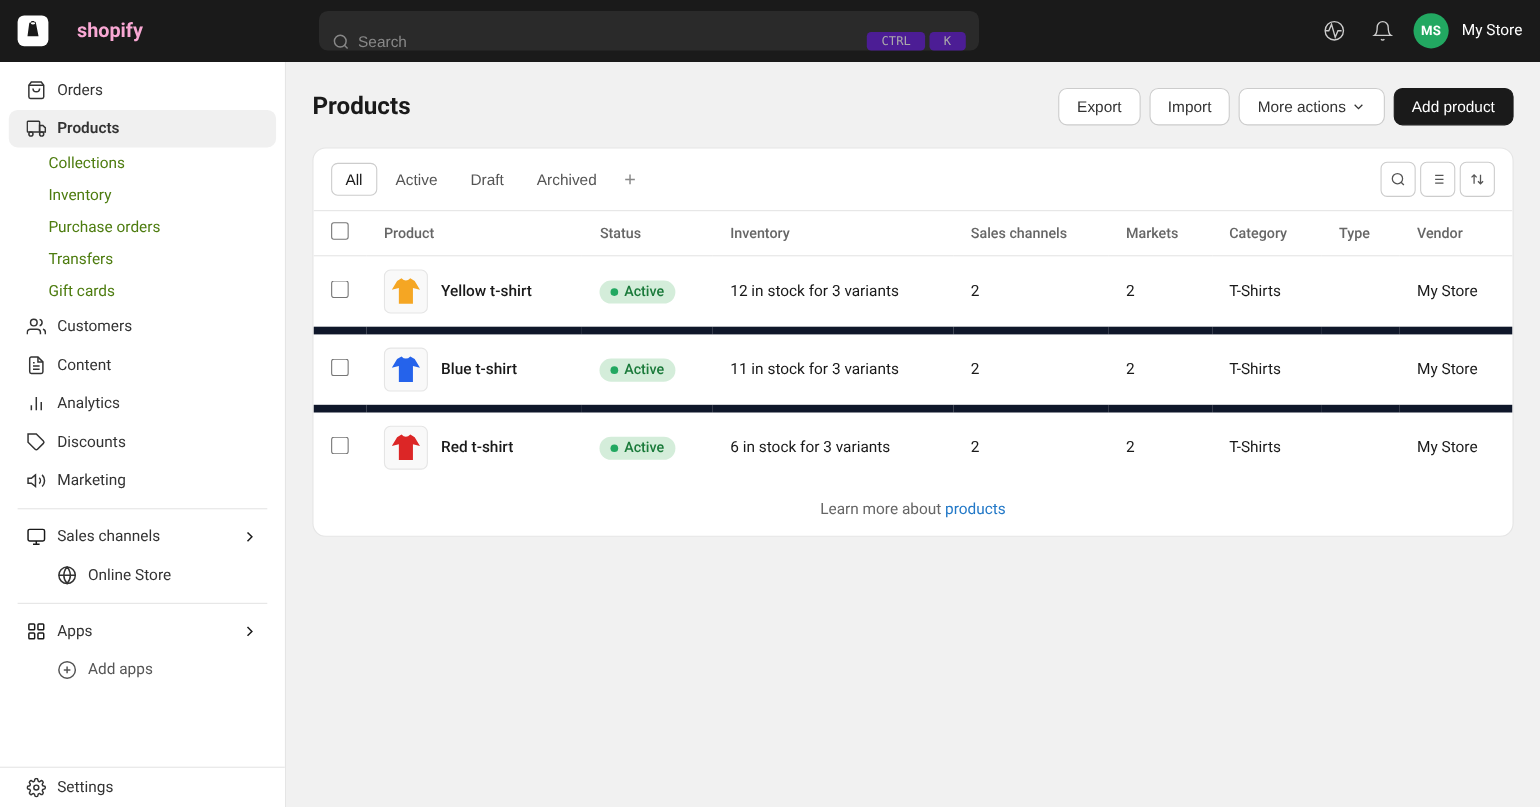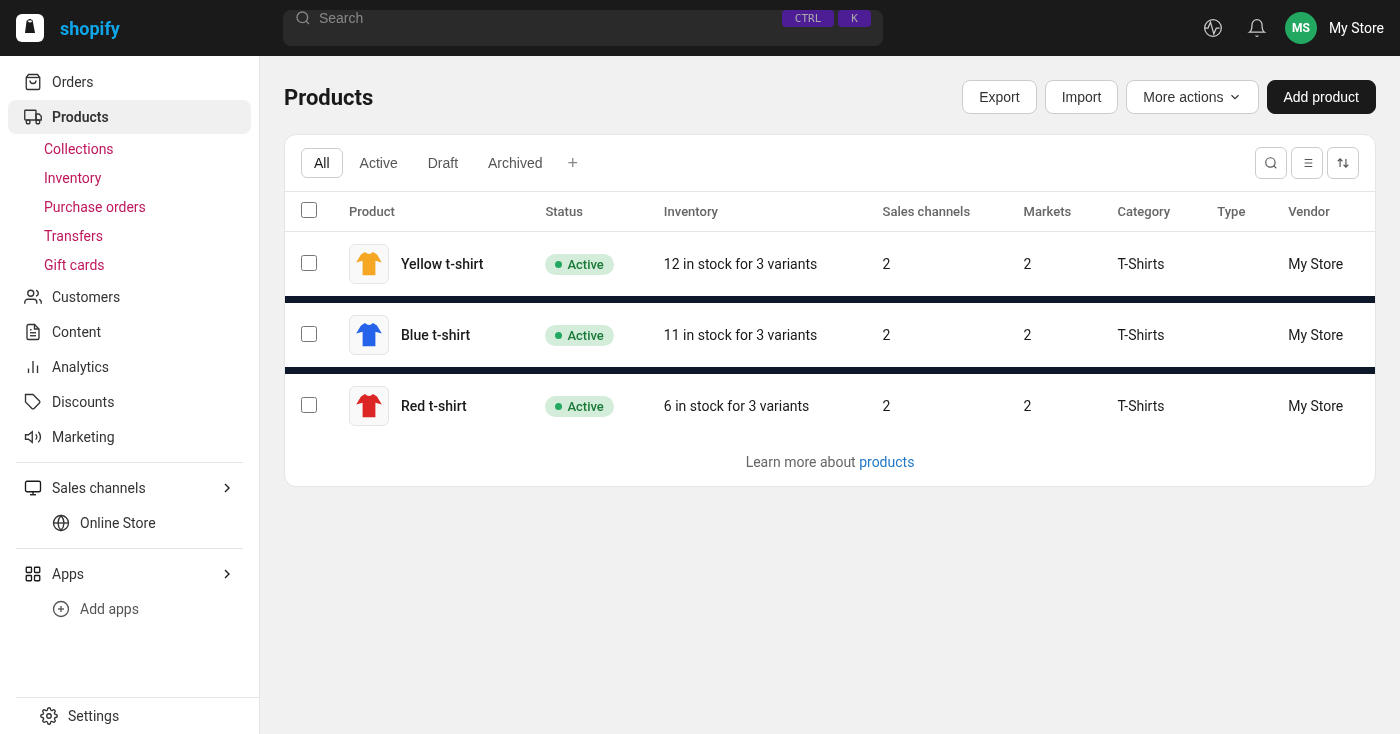--- a/index.html
+++ b/index.html
@@ -3,26 +3,26 @@
   <meta charset="utf-8">
   <style>
     * { box-sizing: border-box; margin: 0; padding: 0; }
     body { font-family: -apple-system, BlinkMacSystemFont, 'Segoe UI', Roboto, sans-serif; background: #f1f1f1; color: #1a1a1a; font-size: 14px; }
 
     
     .top-nav {
       display: flex; align-items: center; background: #1a1a1a; height: 56px;
       padding: 0 16px; gap: 12px; position: fixed; top: 0; left: 0; right: 0; z-index: 100;
     }
-    .logo { display: flex; align-items: center; gap: 16px; color: #0ea5e9; font-size: 18px; font-weight: 700; text-decoration: none; }
+    .logo { display: flex; align-items: center; gap: 26px; color: #f9a8d4; font-size: 18px; font-weight: 700; text-decoration: none; }
     .logo-icon { width: 28px; height: 28px; background: #fff; border-radius: 6px; display: flex; align-items: center; justify-content: center; }
     .logo-icon svg { width: 18px; height: 18px; }
     .search-bar {
       flex: 1; max-width: 600px; margin: 0 auto;
-      display: flex; align-items: flex-start; background: #2a2a2a; border-radius: 8px;
+      display: flex; align-items: flex-end; background: #2a2a2a; border-radius: 8px;
       padding: 0 12px; height: 36px; gap: 8px;
     }
     .search-bar input {
       background: transparent; border: none; outline: none; color: #ccc; font-size: 14px; flex: 1;
     }
     .search-bar input::placeholder { color: #888; }
     .kbd-hint { display: flex; align-items: center; gap: 4px; }
     .kbd { background: #4c1d95; color: #aaa; border-radius: 4px; padding: 2px 13px; font-size: 11px; font-family: monospace; }
     .nav-icons { display: flex; align-items: center; gap: 12px; margin-left: auto; }
     .nav-icon-btn { background: none; border: none; color: #ccc; cursor: pointer; display: flex; align-items: center; justify-content: center; width: 32px; height: 32px; border-radius: 6px; }
@@ -40,25 +40,25 @@
     }
     .sidebar-item {
       display: flex; align-items: center; gap: 10px; padding: 8px 16px;
       cursor: pointer; border-radius: 8px; margin: 1px 8px; color: #333;
       text-decoration: none;
     }
     .sidebar-item.active { background: #f0f0f0; font-weight: 600; }
     .sidebar-item svg { width: 18px; height: 18px; flex-shrink: 0; }
     .sidebar-sub { padding-left: 44px; }
     .sidebar-sub-item {
-      display: block; padding: 6px 16px 6px 0; cursor: pointer; color: #be185d;
+      display: block; padding: 6px 16px 6px 0; cursor: pointer; color: #4d7c0f;
       border-radius: 6px; margin: 1px 8px 1px 0;
     }
     .sidebar-divider { height: 1px; background: #e5e5e5; margin: 8px 16px; }
-    .sidebar-bottom { position: absolute; bottom: 0; left: 16px; right: 0; border-top: 1px solid #e5e5e5; background: #fff; }
+    .sidebar-bottom { position: absolute; bottom: 0; left: 0; right: 0; border-top: 1px solid #e5e5e5; background: #fff; }
 
     
     .main { margin-left: 260px; flex: 1; padding: 24px; }
 
     
     .page-header { display: flex; align-items: center; margin-bottom: 20px; }
     .page-title { font-size: 22px; font-weight: 700; flex: 1; }
     .header-actions { display: flex; gap: 8px; }
     .btn { padding: 8px 16px; border-radius: 8px; font-size: 14px; font-weight: 500; cursor: pointer; border: 1px solid #ccc; background: #fff; color: #333; }
     .btn-primary { background: #1a1a1a; color: #fff; border-color: #1a1a1a; }

